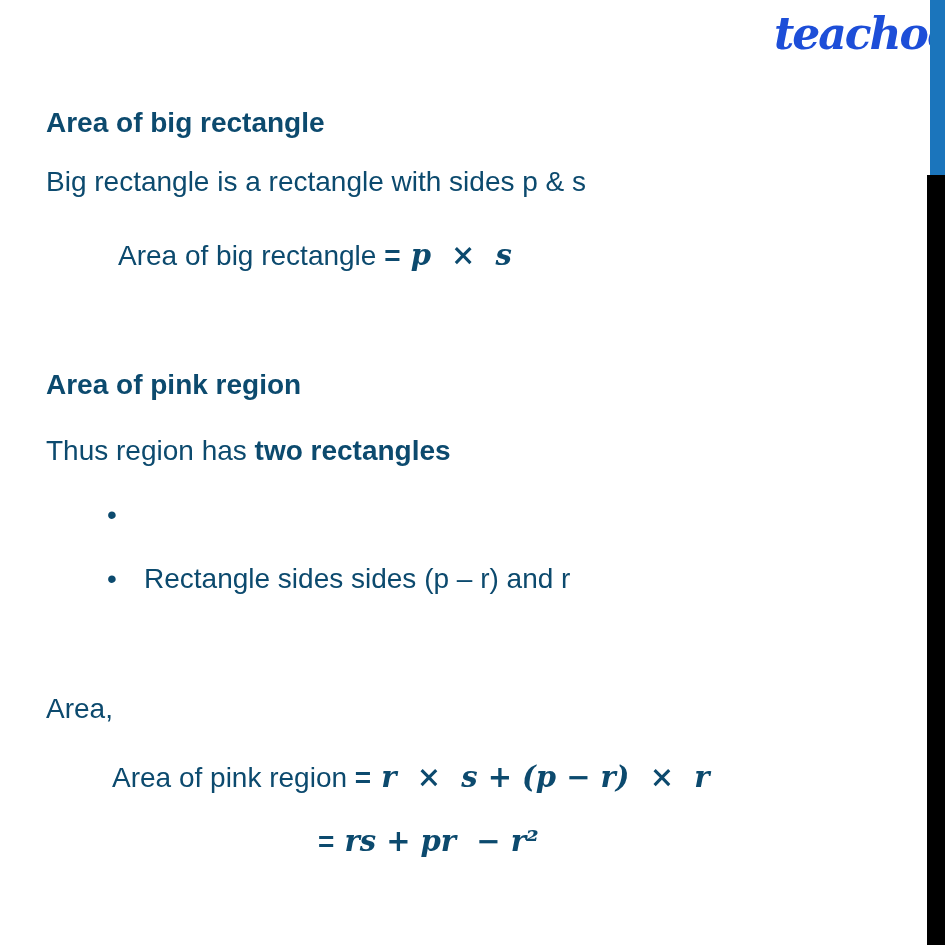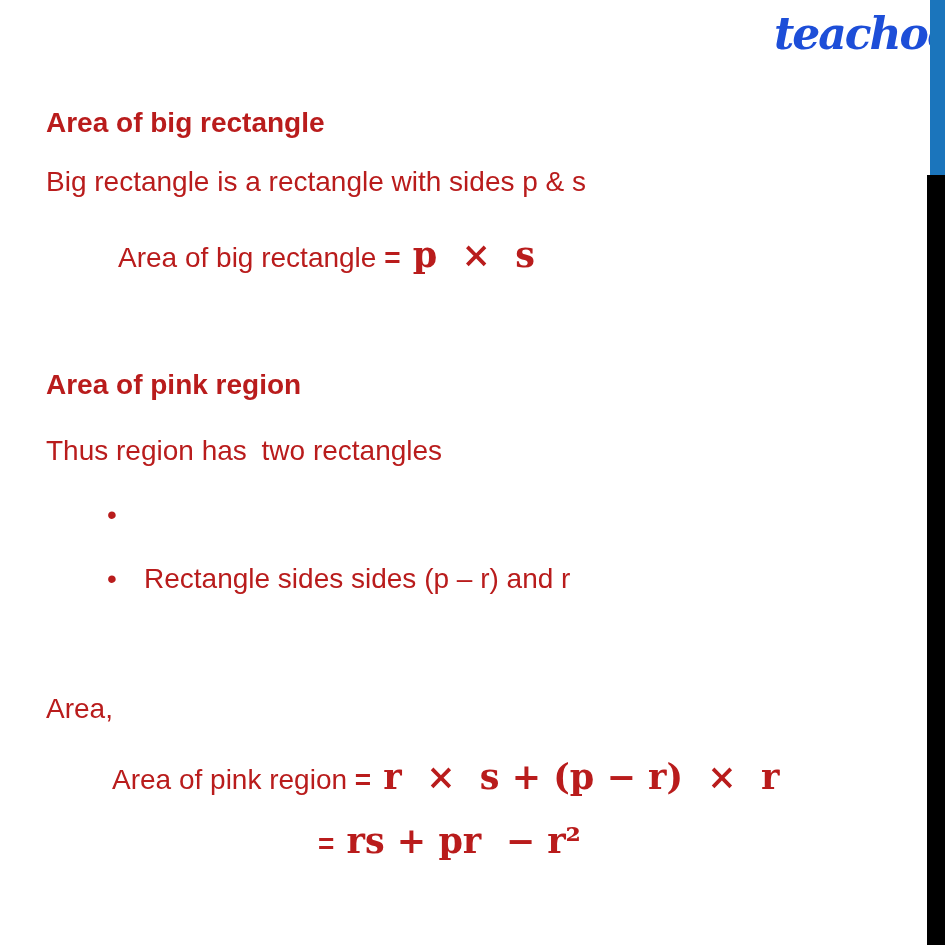--- a/index.html
+++ b/index.html
@@ -43,29 +43,30 @@
     text-align: center;
     margin-left: 16px;
   }
   
   .line {
     position: absolute;
     left: 46px;
     font-size: 28px;
     line-height: 34px;
     white-space: nowrap;
-    color: #b91c1c;
+    color: #0c4a6e;
   }
   .heading { font-weight: 700; }
-  .b { font-weight: 400; margin-left: 7px; }
+  .b { font-weight: 700; }
   .eq { font-weight: 700; }
   .math {
     font-family: "DejaVu Serif", serif;
+    font-style: italic;
     font-weight: 700;
-    font-size: 35px;
+    font-size: 29px;
     white-space: pre;
   }
   .bullet-line { display: flex; left: 107px; }
   .dot { width: 37px; font-size: 28px; }
 </style>
 </head>
 <body>
 
 <div class="slide">
 

